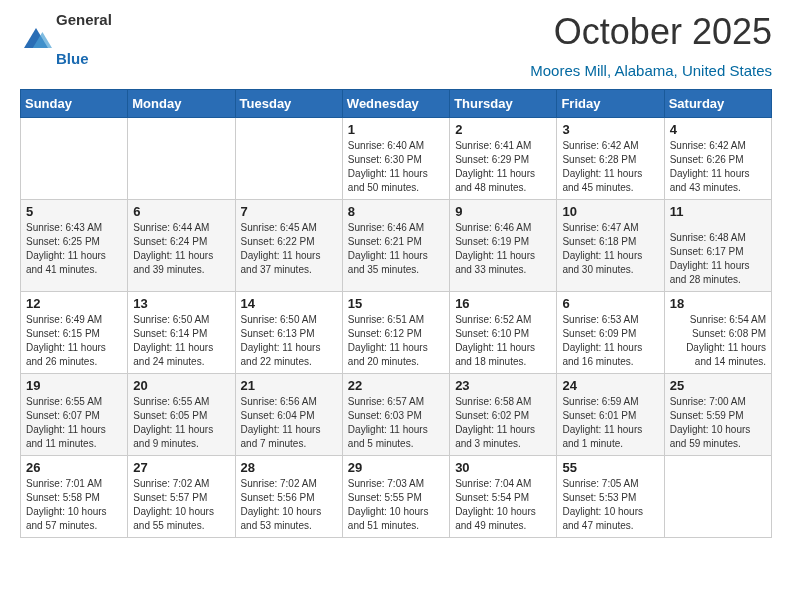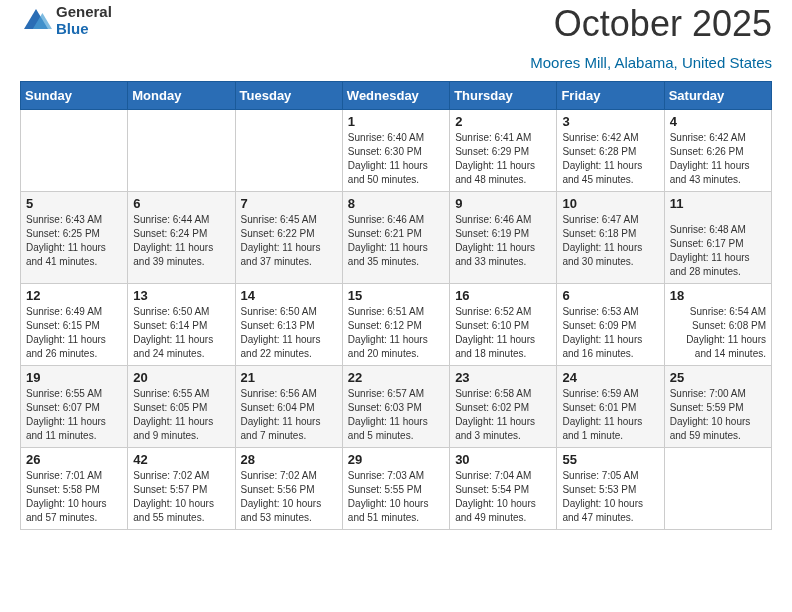--- a/index.html
+++ b/index.html
@@ -4,21 +4,21 @@
   <style>
     * { box-sizing: border-box; margin: 0; padding: 0; }
     body {
       font-family: Arial, sans-serif;
       background: #fff;
       width: 792px;
       min-height: 612px;
     }
     .container {
       width: 792px;
-      padding: 4px 20px 10px 20px;
+      padding: 12px 20px 10px 20px;
     }
     .header-row {
       display: flex;
       align-items: flex-start;
       justify-content: space-between;
       margin-bottom: 10px;
     }
     .logo {
       display: flex;
       align-items: center;
@@ -31,20 +31,21 @@
     }
     .logo-general {
       font-size: 15px;
       font-weight: bold;
       color: #333;
     }
     .logo-blue {
       font-size: 15px;
       font-weight: bold;
       color: #1a6ab1;
+      margin-top: 22px;
     }
     .logo-icon {
       width: 32px;
       height: 32px;
     }
     .title-block {
       text-align: right;
     }
     .month-title {
       font-size: 36px;
@@ -321,21 +322,21 @@
         </tr>
         <tr>
           <td>
             <div class="day-number">26</div>
             <div class="day-info" style="white-space: pre-line;">Sunrise: 7:01 AM
 Sunset: 5:58 PM
 Daylight: 10 hours
 and 57 minutes.</div>
           </td>
           <td>
-            <div class="day-number">42</div>
+            <div class="day-number">27</div>
             <div class="day-info" style="white-space: pre-line;">Sunrise: 7:02 AM
 Sunset: 5:57 PM
 Daylight: 10 hours
 and 55 minutes.</div>
           </td>
           <td>
             <div class="day-number">28</div>
             <div class="day-info" style="white-space: pre-line;">Sunrise: 7:02 AM
 Sunset: 5:56 PM
 Daylight: 10 hours

